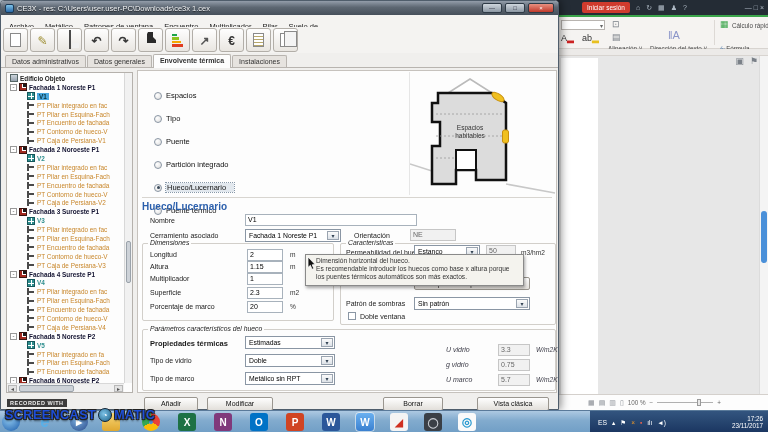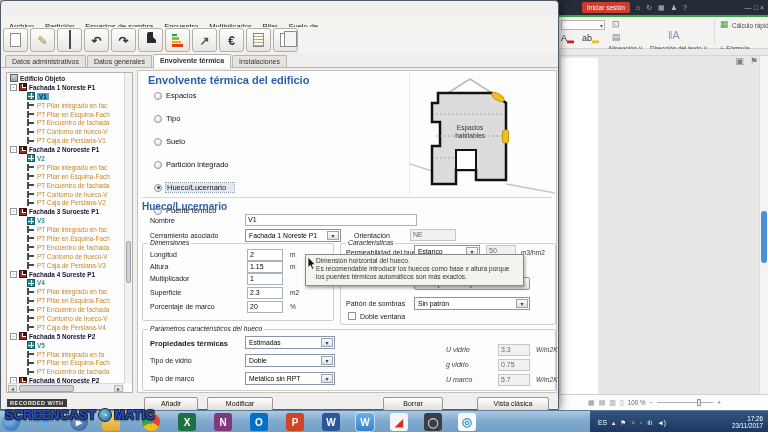--- a/index.html
+++ b/index.html
@@ -159,24 +159,31 @@
     <span>100 %</span>
     <span>−</span>
     <span class="wps-track">
         <span class="wps-knob"></span>
       </span>
     <span>+</span>
   </div>
 </div>
 
 <div id="ce3x">
+  <div class="tbar">
+    <span class="appico"></span>
+    <span class="ttl">CE3X - res: C:\Users\user.user-PC\Downloads\ce3x 1.cex</span>
+    <span class="wbtn mn">—</span>
+    <span class="wbtn mx">□</span>
+    <span class="wbtn cl">×</span>
+  </div>
   <div class="mbar" id="menubar">
       <span class="mi">Archivo</span>
-      <span class="mi">Partición</span>
-      <span class="mi">Espacios de sombra</span>
+      <span class="mi">Metálico</span>
+      <span class="mi">Patrones de ventana</span>
       <span class="mi">Encuentro</span>
       <span class="mi">Multiplicador</span>
       <span class="mi">Pilar</span>
       <span class="mi">Suelo de</span>
     </div>
   <div class="tools" id="toolbar">
       <div class="tool">
         <span>
           <span class="pg"></span>
         </span>
@@ -385,33 +392,32 @@
         <div class="vthumb"></div>
       </div>
     <div class="htrack">
       <span class="harr" style="left:1px">◄</span>
       <span class="hthumb"></span>
       <span class="harr" style="right:1px">►</span>
     </div>
   </div>
 
   <div id="formpanel">
-    <div class="h1" style="left:10px;top:3px">Envolvente térmica del edificio</div>
     <div id="radios">
         <div class="rrow" style="left: 16px; top: 20px;">
           <span class="rdot"></span>
           <span class="rlabel">Espacios</span>
         </div>
         <div class="rrow" style="left: 16px; top: 43px;">
           <span class="rdot"></span>
           <span class="rlabel">Tipo</span>
         </div>
         <div class="rrow" style="left: 16px; top: 66px;">
           <span class="rdot"></span>
-          <span class="rlabel">Suelo</span>
+          <span class="rlabel">Puente</span>
         </div>
         <div class="rrow" style="left: 16px; top: 89px;">
           <span class="rdot"></span>
           <span class="rlabel">Partición integrado</span>
         </div>
         <div class="rrow hl" style="left: 16px; top: 112px;">
           <span class="rdot on"></span>
           <span class="rlabel">Hueco/Lucernario</span>
         </div>
         <div class="rrow" style="left: 16px; top: 135px;">

